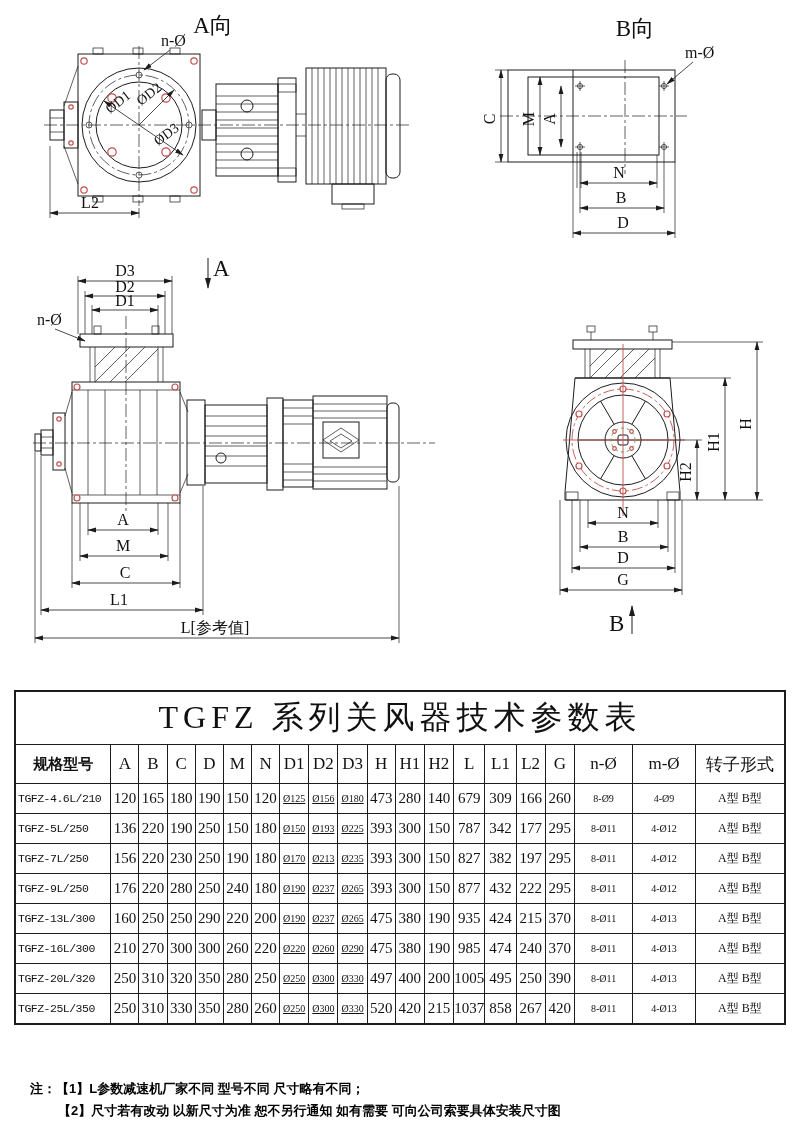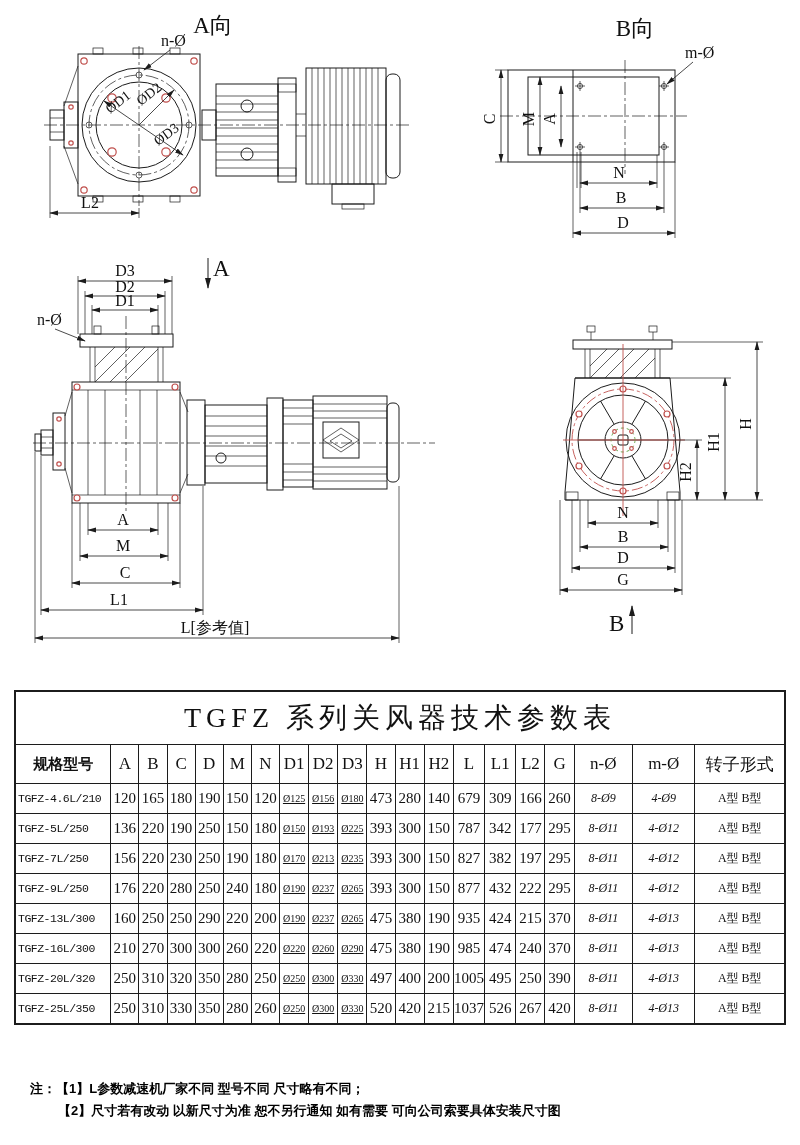--- a/index.html
+++ b/index.html
@@ -17,29 +17,29 @@
   .dl{font-family:"Liberation Serif","DejaVu Serif",serif;font-size:16px;fill:#111;}
   .dls{font-family:"Liberation Serif","DejaVu Serif",serif;font-size:14px;fill:#111;}
   .vt{font-family:"Liberation Serif","DejaVu Serif",serif;font-size:23px;fill:#111;}
   .mid{text-anchor:middle;}
   
   #params{position:absolute;left:14px;top:690px;width:772px;border-collapse:collapse;
           table-layout:fixed;background:#fff;}
   #params th,#params td{border:1px solid #1c1c1c;text-align:center;vertical-align:middle;
           padding:0;overflow:hidden;white-space:nowrap;}
   #params{border:2px solid #1c1c1c;}
-  #title-cell{height:52px;font-size:28px;font-weight:normal;letter-spacing:5px;
+  #title-cell{height:52px;font-size:32px;font-weight:normal;letter-spacing:5px;
           font-family:"Liberation Serif","DejaVu Serif",serif;}
   .header-row th{height:38px;font-size:17px;font-weight:normal;
           font-family:"Liberation Serif","DejaVu Serif",serif;}
   .header-row th.model-h{font-size:15px;font-weight:bold;}
   #params tbody td{height:29px;font-size:15px;font-family:"Liberation Serif","DejaVu Serif",serif;}
   #params tbody td.model{font-size:11.5px;text-align:left;padding-left:2px;font-family:"Liberation Mono","DejaVu Sans Mono",monospace;letter-spacing:-0.5px;}
   #params tbody td.dia{font-size:10px;text-decoration:underline;}
-  #params tbody td.nm{font-size:12px;font-style:italic;}
+  #params tbody td.nm{font-size:10px;}
   #params tbody td.rotor{font-size:12px;}
   
   #notes{position:absolute;left:30px;top:1078px;width:760px;
          font-family:"Liberation Sans","DejaVu Sans",sans-serif;font-weight:bold;
          font-size:13px;line-height:22px;color:#000;}
   #notes .l2{margin-left:28px;}
 </style>
 </head>
 <body>
 
@@ -650,21 +650,21 @@
           <td>350</td>
           <td>280</td>
           <td>260</td>
           <td class="dia">Ø250</td>
           <td class="dia">Ø300</td>
           <td class="dia">Ø330</td>
           <td>520</td>
           <td>420</td>
           <td>215</td>
           <td>1037</td>
-          <td>526</td>
+          <td>858</td>
           <td>267</td>
           <td>420</td>
           <td class="nm">8-Ø11</td>
           <td class="nm">4-Ø13</td>
           <td class="rotor">A型  B型</td>
         </tr>
       </tbody>
   </table>
 
   <div id="notes">

